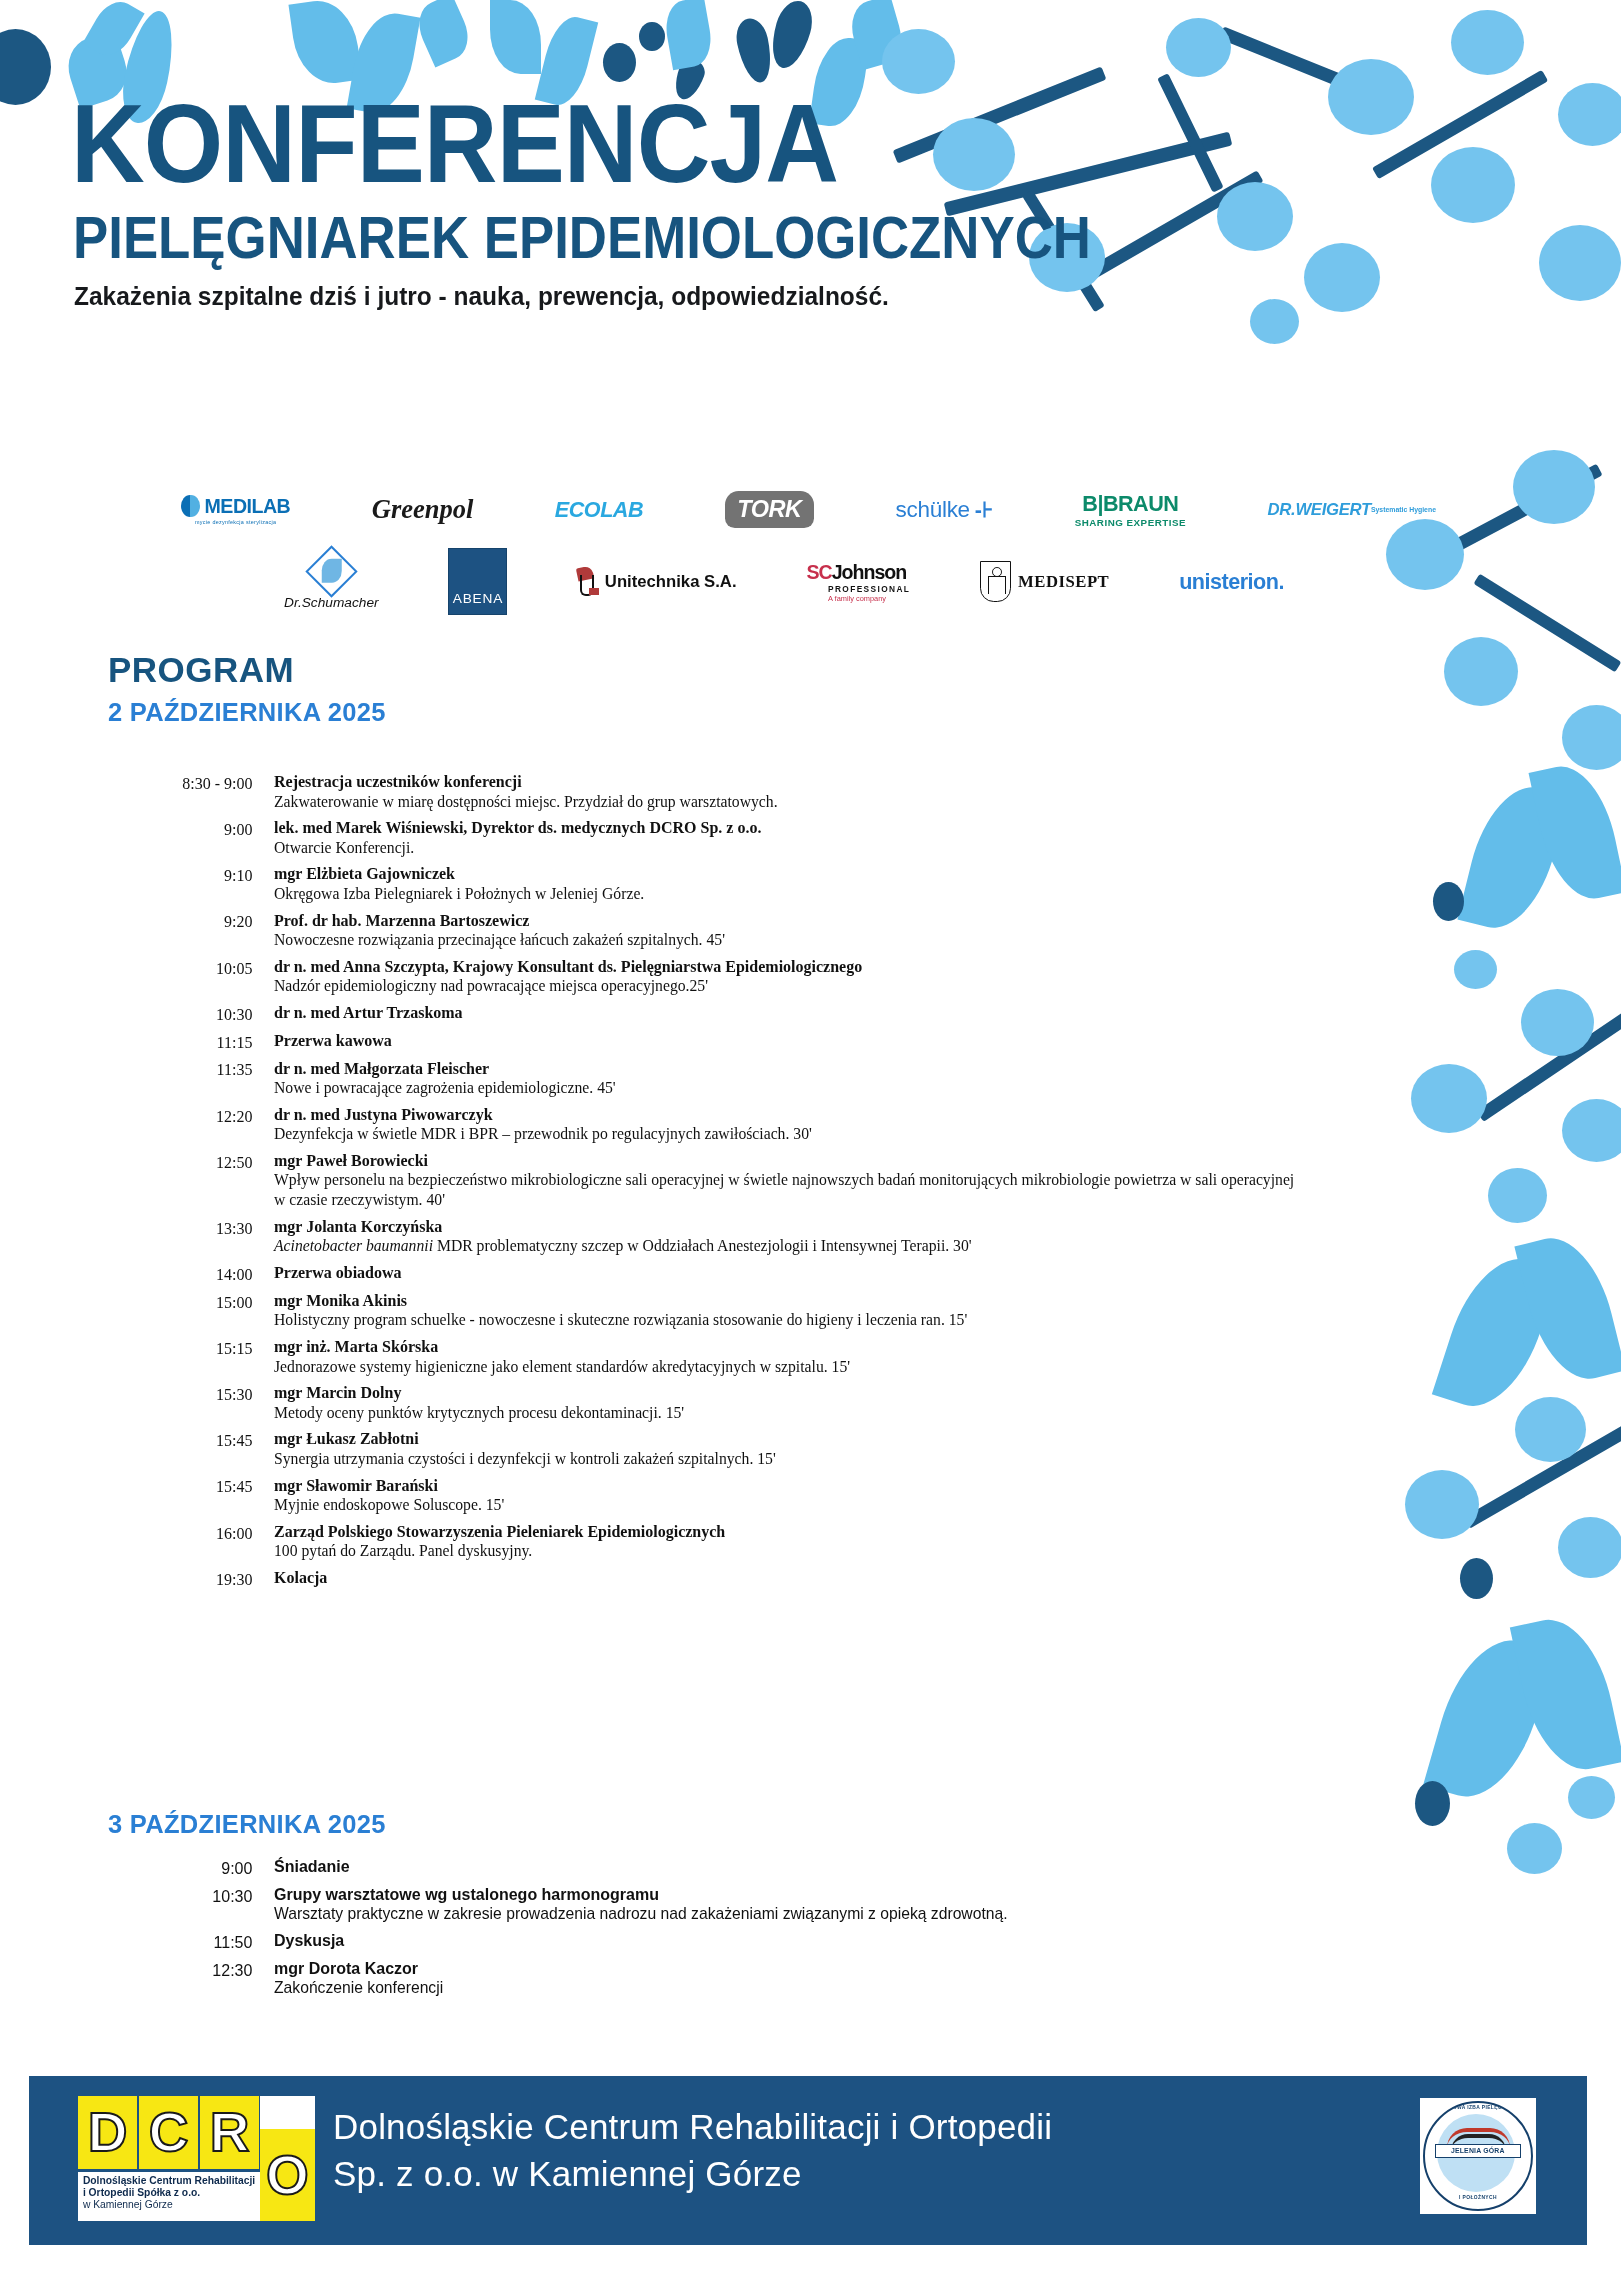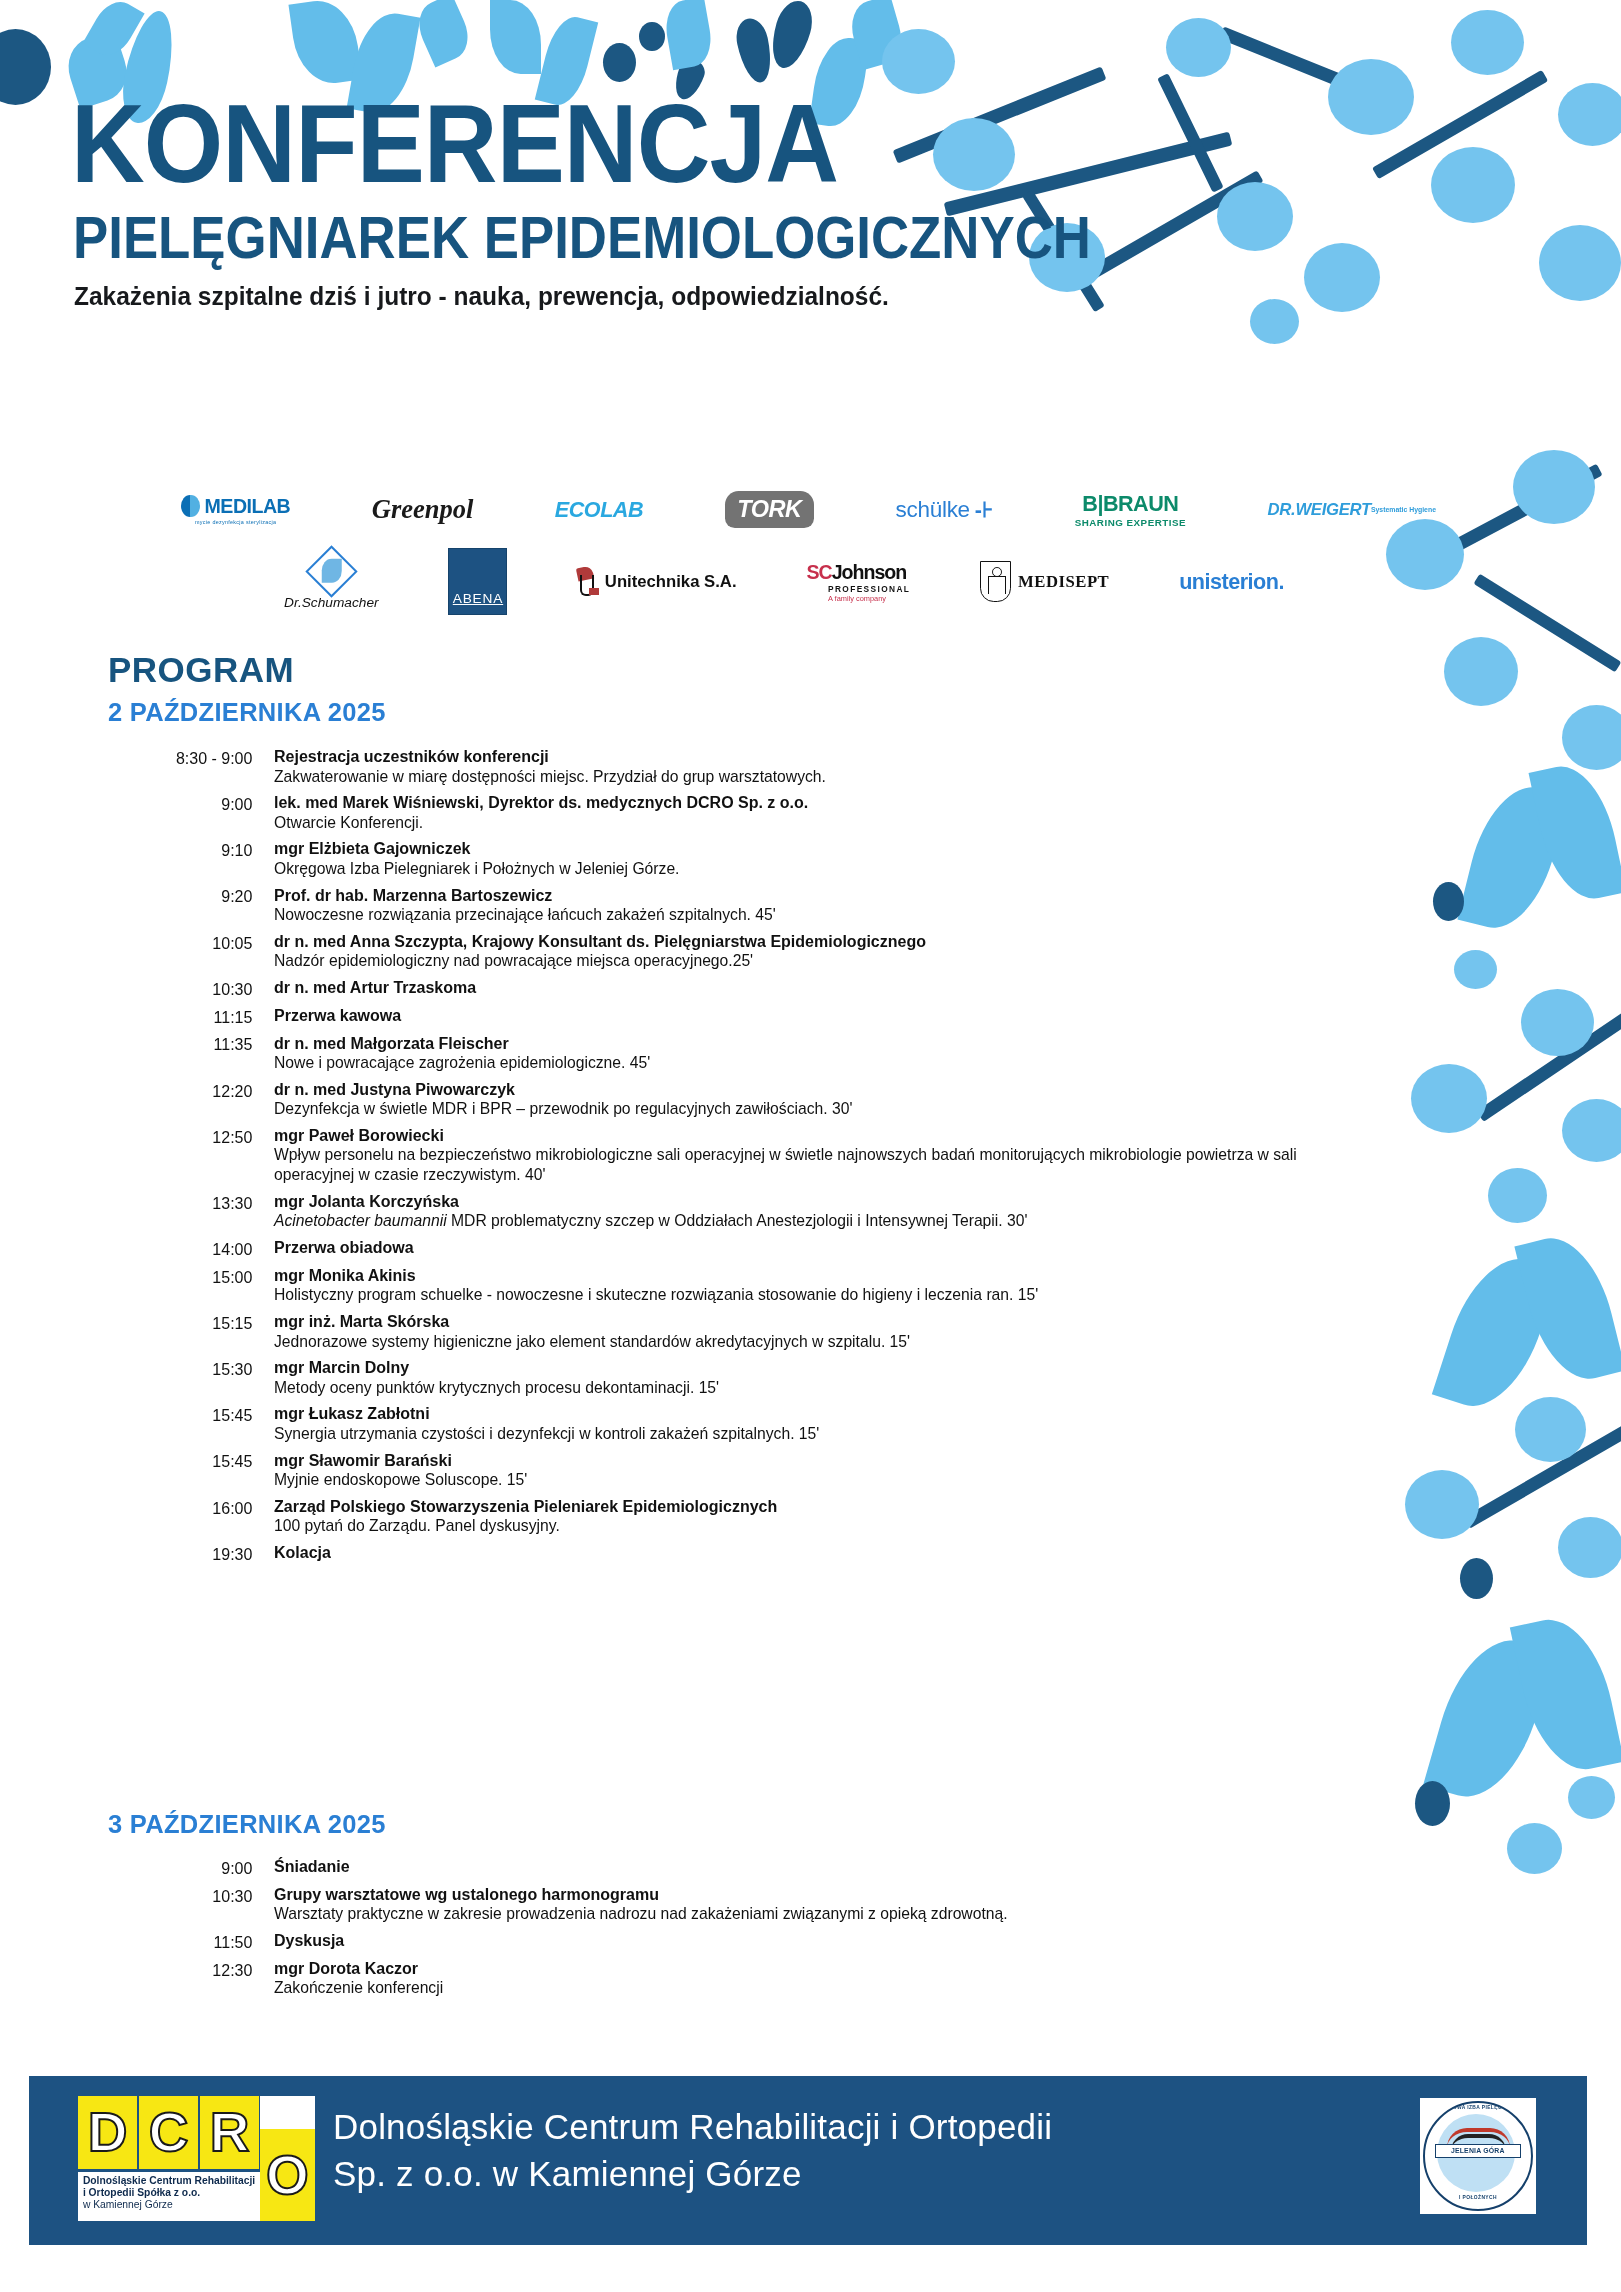--- a/index.html
+++ b/index.html
@@ -246,21 +246,21 @@
 
   <div class="sponsor-row" style="left:284px;top:547px;width:1000px;height:69px;justify-content:space-between;">
     <div class="sponsor" style="flex-direction:column;align-items:center;">
       <div style="width:33px;height:33px;border:2px solid #2a7fd4;transform:rotate(45deg);margin-bottom:5.9px;position:relative;">
         <div style="position:absolute;left:5.9px;top:3.9px;width:19.6px;height:23.5px;background:#6fb6e4;border-radius:50% 0 50% 0;transform:rotate(-45deg);"></div>
       </div>
       <span class="s-label" style="font-size:13.7px;font-weight:normal;font-style:italic;color:#111;">Dr.Schumacher</span>
     </div>
 
     <div class="sponsor" style="background:#1d5282;width:57px;height:65px;align-items:flex-end;justify-content:center;border:1px solid #16436b;">
-      <span class="s-label" style="font-size:13.7px;color:#fff;letter-spacing:0.8px;margin-bottom:7.8px;text-decoration:underline;">ABENA</span>
+      <span class="s-label" style="font-size:13.7px;color:#fff;letter-spacing:0.8px;margin-bottom:7.8px;">ABENA</span>
     </div>
 
     <div class="sponsor" style="gap:5.9px;">
       <div style="position:relative;width:21.6px;height:29px;">
         <div style="position:absolute;left:0;top:0;width:15.7px;height:12.7px;background:#b03a3a;border-radius:2px 7.8px 0 0;transform:rotate(-12deg);"></div>
         <div style="position:absolute;left:2.9px;top:7.8px;width:9.8px;height:19.6px;border:2.5px solid #111;border-top:none;border-radius:0 0 5.9px 5.9px;"></div>
         <div style="position:absolute;left:11.8px;top:20.6px;width:9.8px;height:7.8px;background:#b03a3a;"></div>
       </div>
       <span class="s-label" style="font-size:16.7px;font-weight:bold;color:#111;">Unitechnika S.A.</span>
     </div>
@@ -283,21 +283,21 @@
     </div>
 
     <div class="sponsor">
       <span class="s-label" style="font-size:21.6px;font-weight:bold;color:#2a7fd4;letter-spacing:-0.5px;">unisterion.</span>
     </div>
   </div>
 
   <div class="program-title">PROGRAM</div>
 
   <div class="day-head" style="top:698px;">2 PAŹDZIERNIKA 2025</div>
-  <div class="sched" id="day1" style="top:747px;">
+  <div class="sched" id="day1" style="top:772px;font-family:Liberation Serif, serif;">
       <div class="row">
         <div class="time">8:30 - 9:00</div>
         <div class="body">
           <div class="head">Rejestracja uczestników konferencji</div>
           <div class="desc">Zakwaterowanie w miarę dostępności miejsc. Przydział do grup warsztatowych.</div>
         </div>
       </div>
       <div class="row">
         <div class="time">9:00</div>
         <div class="body">

